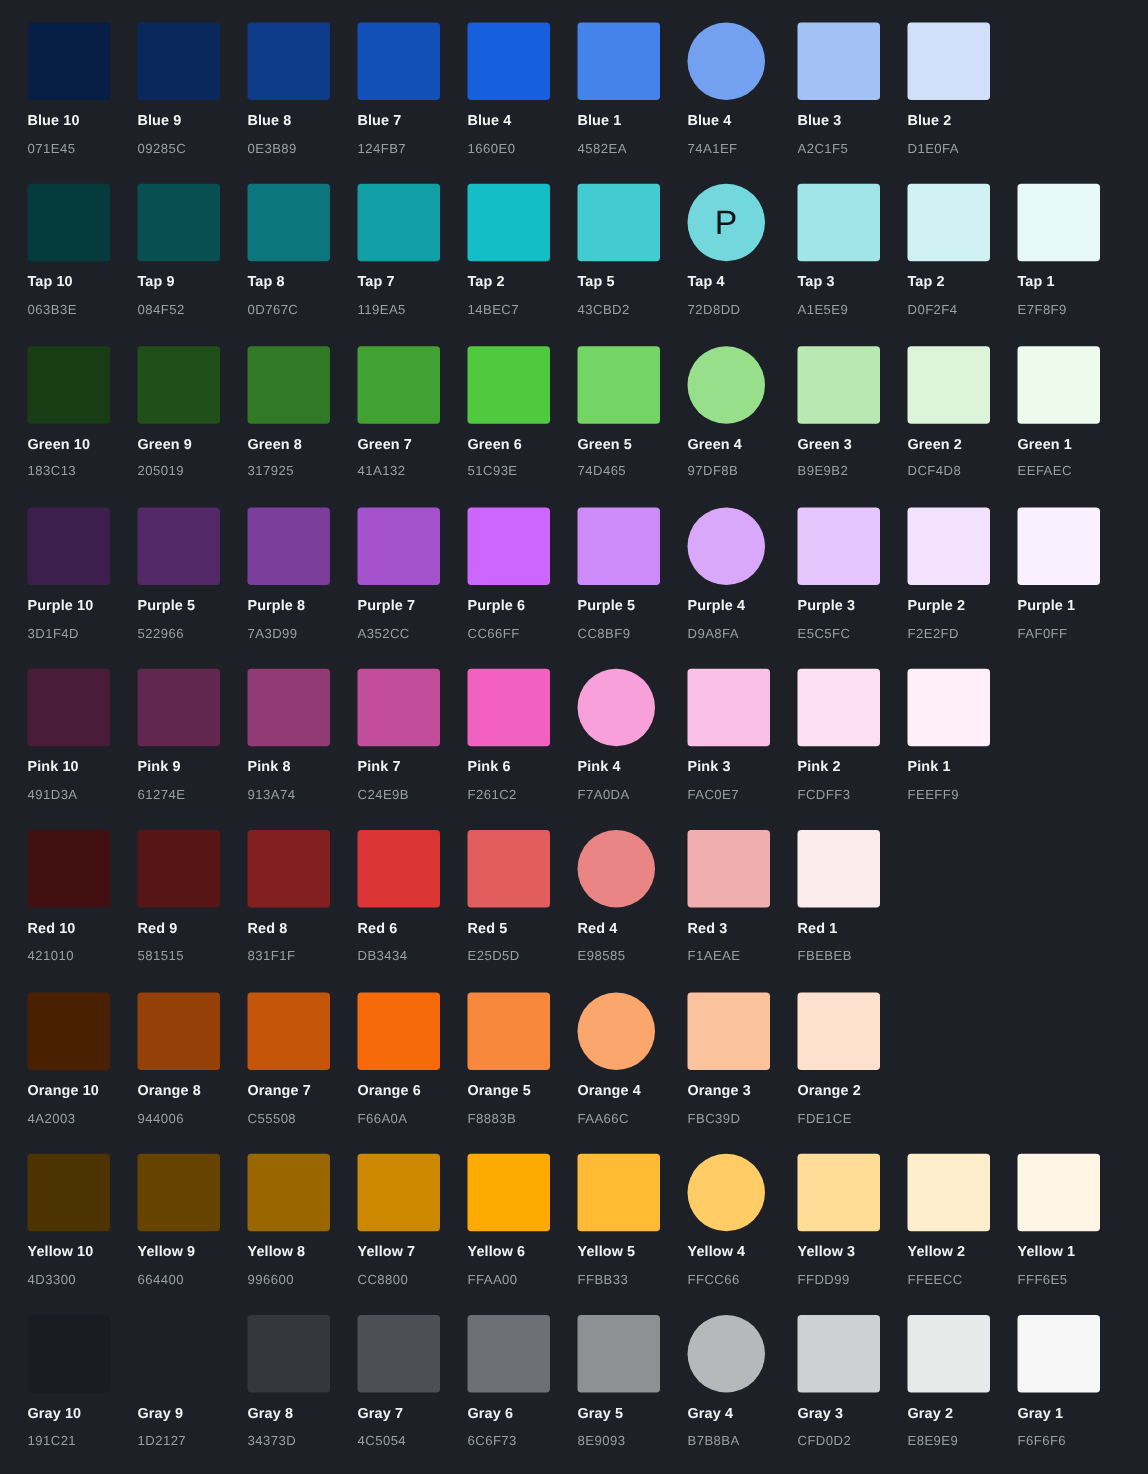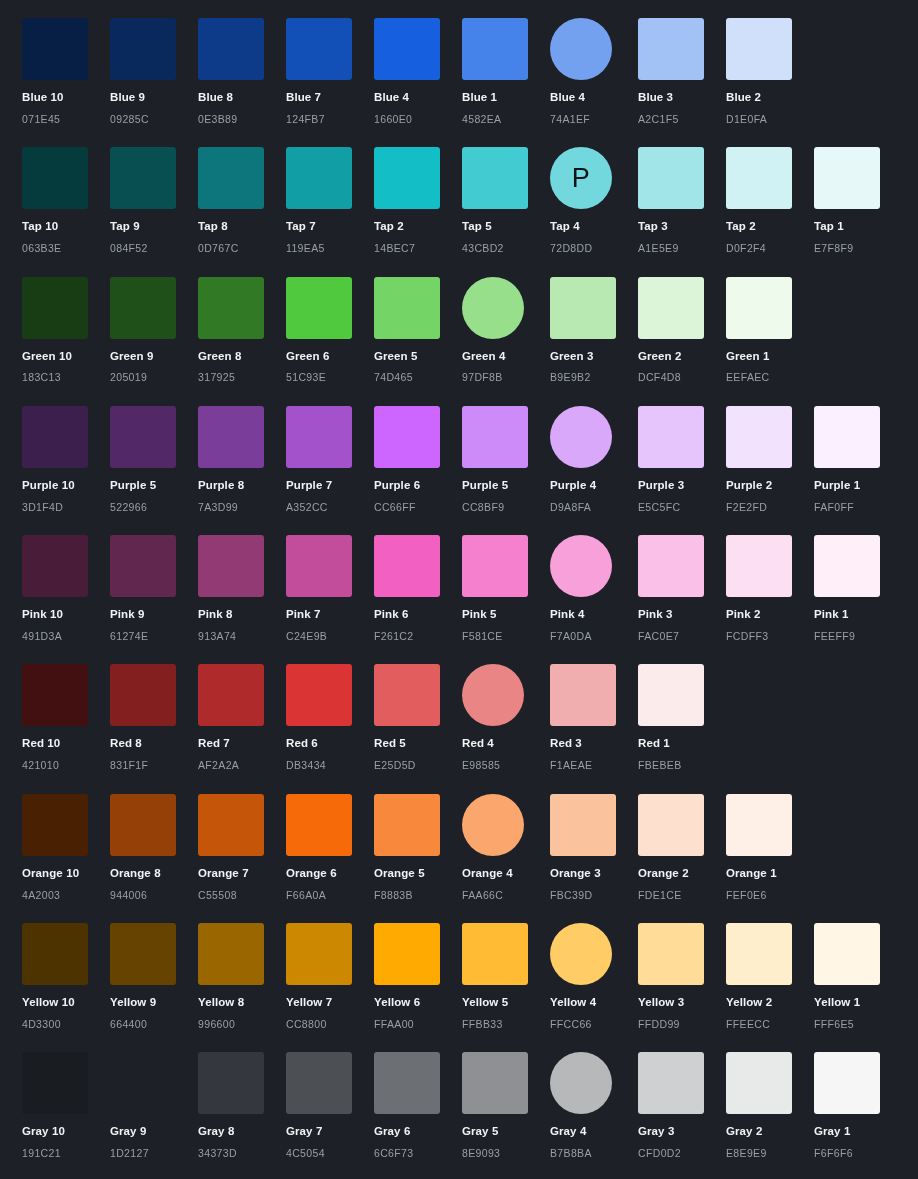--- a/index.html
+++ b/index.html
@@ -194,20 +194,25 @@
         <div class="swatch" style="background: rgb(32, 80, 25);"></div>
         <div class="name">Green 9</div>
         <div class="hex">205019</div>
       </div>
       <div class="cell">
         <div class="swatch" style="background: rgb(49, 121, 37);"></div>
         <div class="name">Green 8</div>
         <div class="hex">317925</div>
       </div>
       <div class="cell">
+        <div class="swatch" style="background: rgb(65, 161, 50);"></div>
+        <div class="name">Green 7</div>
+        <div class="hex">41A132</div>
+      </div>
+      <div class="cell">
         <div class="swatch" style="background: rgb(81, 201, 62);"></div>
         <div class="name">Green 6</div>
         <div class="hex">51C93E</div>
       </div>
       <div class="cell">
         <div class="swatch" style="background: rgb(116, 212, 101);"></div>
         <div class="name">Green 5</div>
         <div class="hex">74D465</div>
       </div>
       <div class="cell">
@@ -303,25 +308,20 @@
         <div class="swatch" style="background: rgb(194, 78, 155);"></div>
         <div class="name">Pink 7</div>
         <div class="hex">C24E9B</div>
       </div>
       <div class="cell">
         <div class="swatch" style="background: rgb(242, 97, 194);"></div>
         <div class="name">Pink 6</div>
         <div class="hex">F261C2</div>
       </div>
       <div class="cell">
-        <div class="swatch" style="background: rgb(245, 129, 206);"></div>
-        <div class="name">Pink 5</div>
-        <div class="hex">F581CE</div>
-      </div>
-      <div class="cell">
         <div class="swatch circle" style="background: rgb(247, 160, 218);"></div>
         <div class="name">Pink 4</div>
         <div class="hex">F7A0DA</div>
       </div>
       <div class="cell">
         <div class="swatch" style="background: rgb(250, 192, 231);"></div>
         <div class="name">Pink 3</div>
         <div class="hex">FAC0E7</div>
       </div>
       <div class="cell">
@@ -335,30 +335,30 @@
         <div class="hex">FEEFF9</div>
       </div>
     </div>
     <div class="row">
       <div class="cell">
         <div class="swatch" style="background: rgb(66, 16, 16);"></div>
         <div class="name">Red 10</div>
         <div class="hex">421010</div>
       </div>
       <div class="cell">
+        <div class="swatch" style="background: rgb(88, 21, 21);"></div>
+        <div class="name">Red 9</div>
+        <div class="hex">581515</div>
+      </div>
+      <div class="cell">
         <div class="swatch" style="background: rgb(131, 31, 31);"></div>
         <div class="name">Red 8</div>
         <div class="hex">831F1F</div>
       </div>
       <div class="cell">
-        <div class="swatch" style="background: rgb(175, 42, 42);"></div>
-        <div class="name">Red 7</div>
-        <div class="hex">AF2A2A</div>
-      </div>
-      <div class="cell">
         <div class="swatch" style="background: rgb(219, 52, 52);"></div>
         <div class="name">Red 6</div>
         <div class="hex">DB3434</div>
       </div>
       <div class="cell">
         <div class="swatch" style="background: rgb(226, 93, 93);"></div>
         <div class="name">Red 5</div>
         <div class="hex">E25D5D</div>
       </div>
       <div class="cell">
@@ -411,25 +411,20 @@
       <div class="cell">
         <div class="swatch" style="background: rgb(251, 195, 157);"></div>
         <div class="name">Orange 3</div>
         <div class="hex">FBC39D</div>
       </div>
       <div class="cell">
         <div class="swatch" style="background: rgb(253, 225, 206);"></div>
         <div class="name">Orange 2</div>
         <div class="hex">FDE1CE</div>
       </div>
-      <div class="cell">
-        <div class="swatch" style="background: rgb(254, 240, 230);"></div>
-        <div class="name">Orange 1</div>
-        <div class="hex">FEF0E6</div>
-      </div>
     </div>
     <div class="row">
       <div class="cell">
         <div class="swatch" style="background: rgb(77, 51, 0);"></div>
         <div class="name">Yellow 10</div>
         <div class="hex">4D3300</div>
       </div>
       <div class="cell">
         <div class="swatch" style="background: rgb(102, 68, 0);"></div>
         <div class="name">Yellow 9</div>

